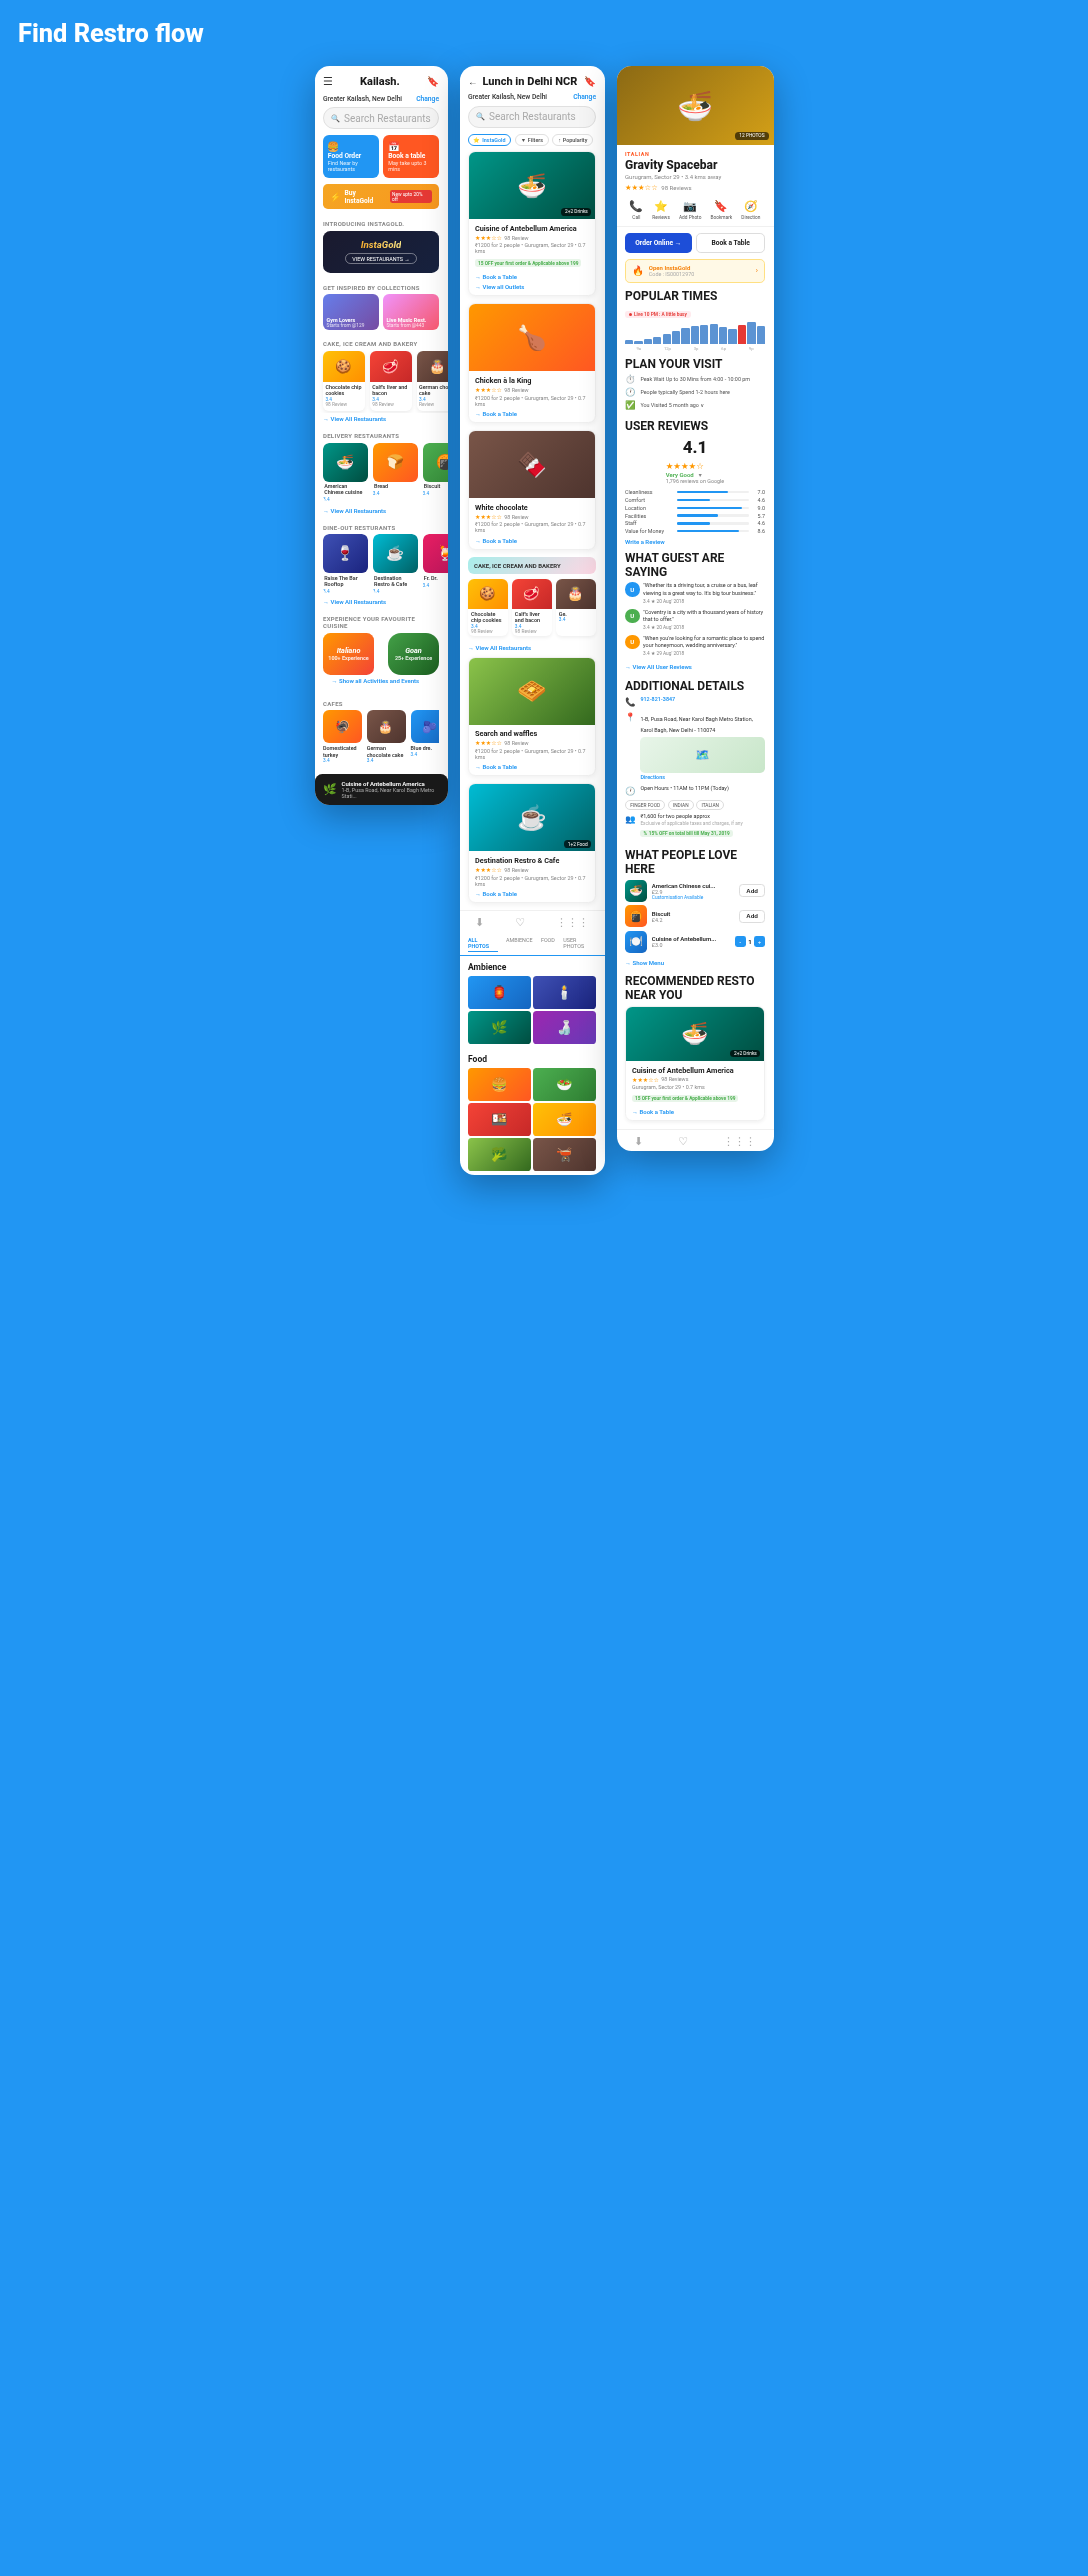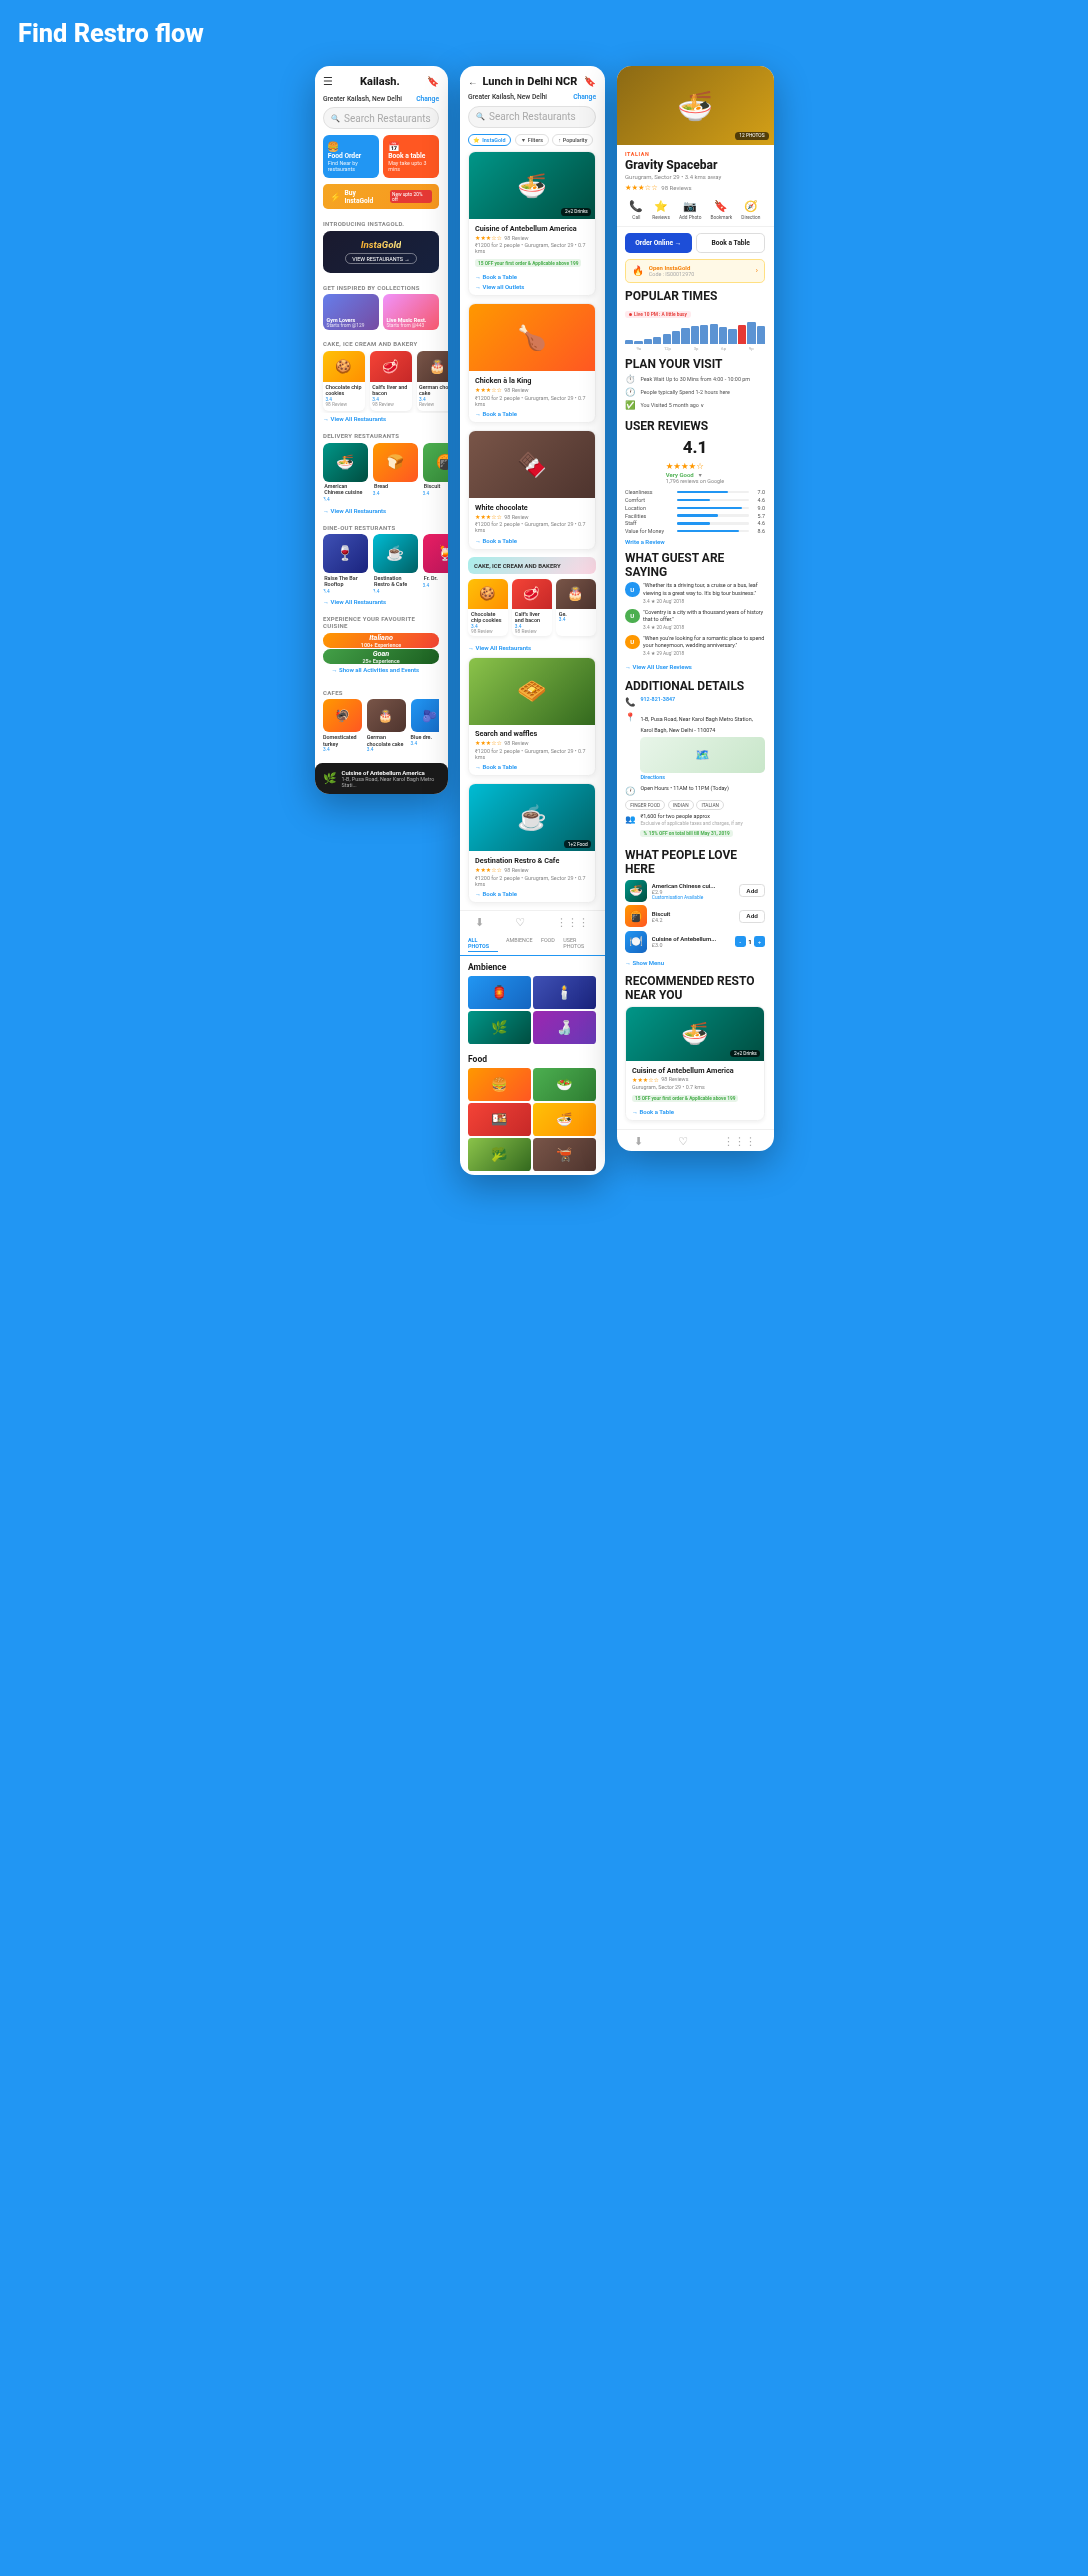--- a/index.html
+++ b/index.html
@@ -225,34 +225,34 @@
       justify-content: center;
       font-size: 14.5px;
       border-radius: 6px;
     }
     .cuisine-name { font-size: 5.4px; font-weight: 600; color: #333; padding: 1.8px 1.2px; }
     .cuisine-rating { font-size: 4.8px; color: #2196F3; }
 
     .dine-scroll { display: flex; gap: 4.8px; padding: 0 8.5px 2.4px; }
 
     .fav-cuisine { padding: 0 8.5px 6px; }
-    .fav-grid { display: flex; gap: 1px; flex-direction: column; }
+    .fav-grid { display: flex; gap: 14px; }
     .fav-card {
       flex: 1;
       height: 42px;
       border-radius: 7.3px;
       display: flex;
       flex-direction: column;
       align-items: center;
       justify-content: center;
       color: white;
       font-weight: 700;
     }
     .fav-card-1 { background: linear-gradient(135deg, #ff9800, #f44336); }
-    .fav-card-2 { background: linear-gradient(135deg, #43a047, #1b5e20); }
+    .fav-card-2 { background: linear-gradient(135deg, #43a047, #1b5e20); border-radius: 13px; }
     .fav-card-name { font-size: 7.3px; font-style: italic; }
     .fav-card-count { font-size: 5.4px; opacity: 0.85; }
 
     .cafes-section { padding: 0 8.5px 6px; }
     .cafes-scroll { display: flex; gap: 4.8px; overflow-x: auto; }
     .cafe-card { min-width: 39px; }
     .cafe-img {
       width: 39px;
       height: 33px;
       border-radius: 6px;

